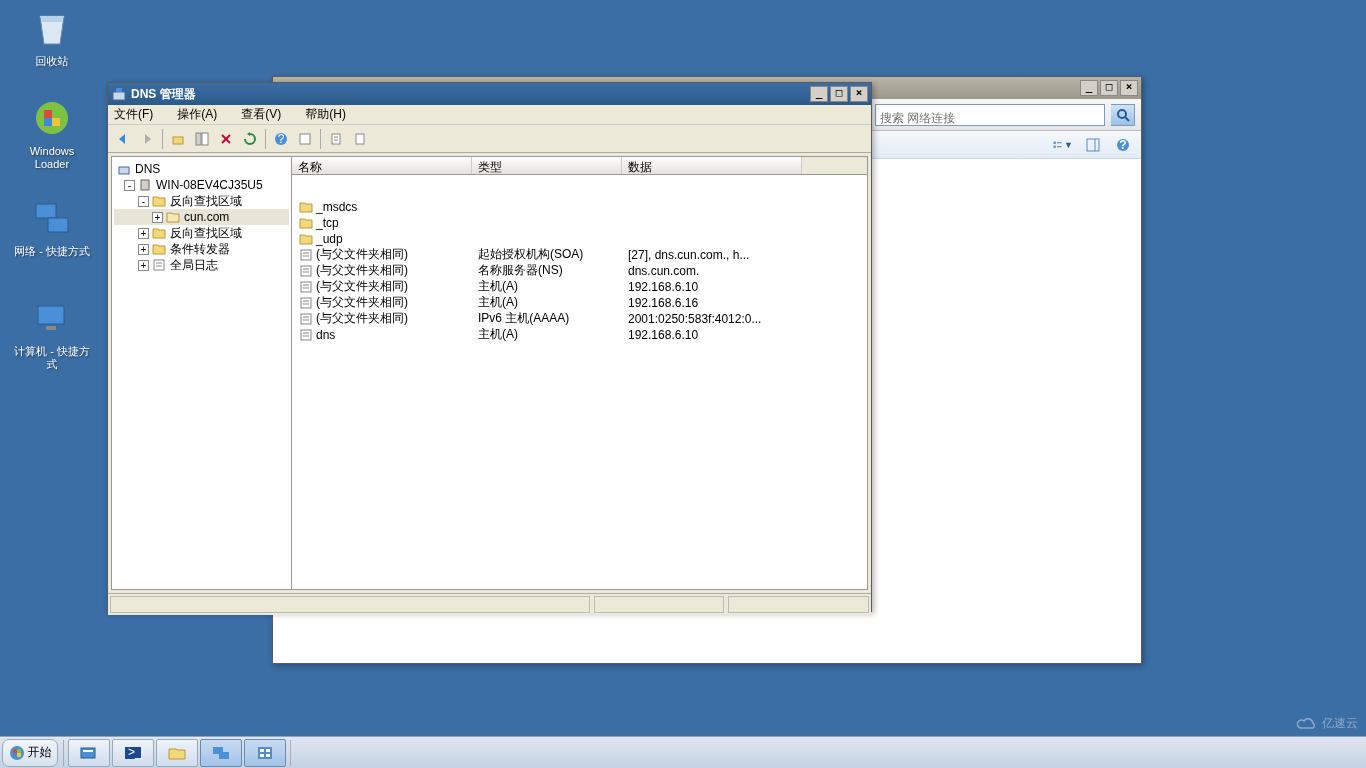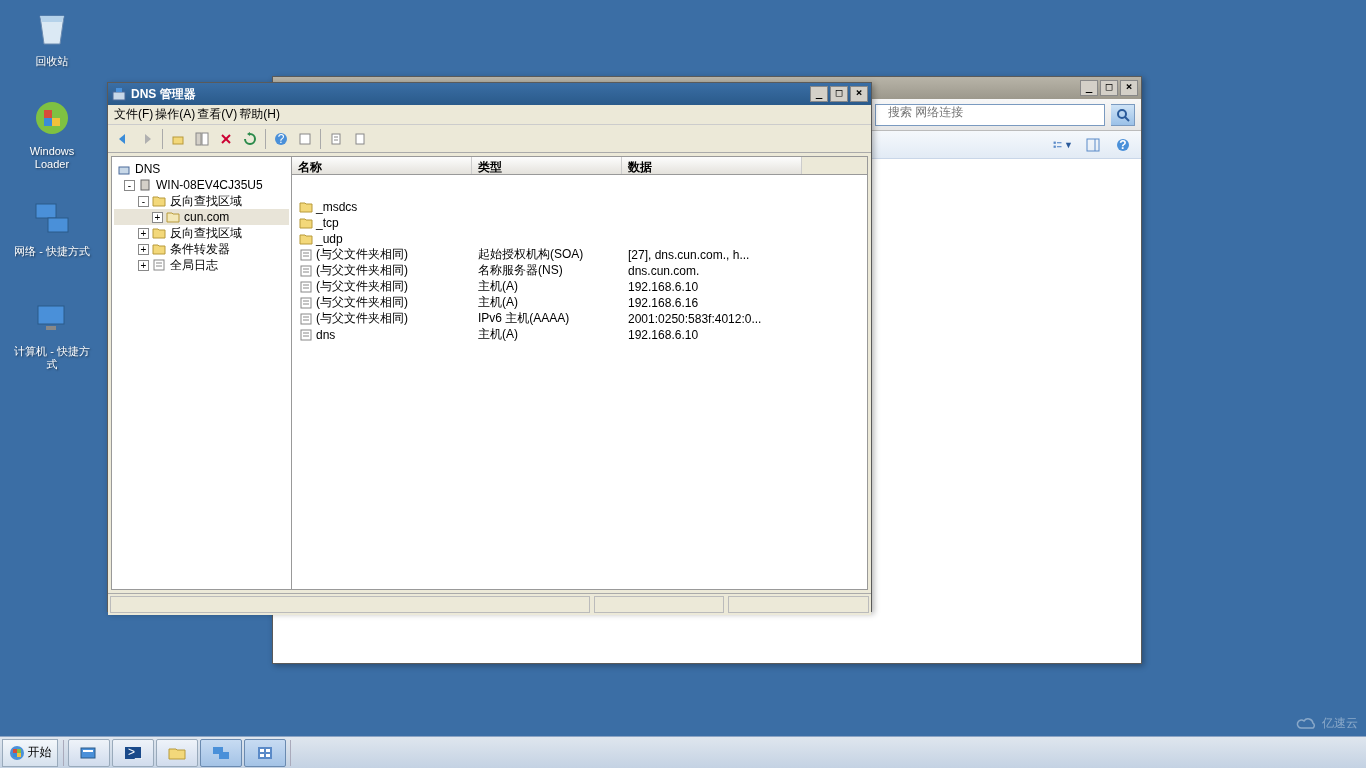--- a/index.html
+++ b/index.html
@@ -10,54 +10,54 @@
 .desktop-icon .icon-img { width: 40px; height: 40px; margin: 0 auto 4px; }
 .desktop-icon .label { font-size: 11px; line-height: 13px; text-shadow: 1px 1px 2px rgba(0,0,0,0.5); }
 
 
 .window { position: absolute; background: #ece9d8; border: 1px solid #5a5a5a; box-shadow: 2px 2px 6px rgba(0,0,0,0.3); }
 .titlebar { height: 22px; background: linear-gradient(#3a6ea5, #2a5a8a); display: flex; align-items: center; padding: 0 3px; color: #fff; }
 .titlebar .ti { width: 16px; height: 16px; margin-right: 4px; }
 .titlebar .title { flex: 1; font-weight: bold; font-size: 12px; }
 .win-btns { display: flex; gap: 2px; }
 .win-btn { width: 18px; height: 16px; background: #d4d0c8; border: 1px solid #888; text-align: center; line-height: 12px; font-family: monospace; font-size: 11px; cursor: pointer; color:#000; font-weight:bold;}
-.menubar { height: 20px; background: #ece9d8; border-bottom: 1px solid #ccc; display: flex; align-items: center; padding: 0 6px; gap: 2px; }
+.menubar { height: 20px; background: #ece9d8; border-bottom: 1px solid #ccc; display: flex; align-items: center; padding: 0 6px; gap: 24px; }
 .menubar span { cursor: pointer; }
 .toolbar { height: 28px; background: #ece9d8; border-bottom: 1px solid #aaa; display: flex; align-items: center; padding: 0 4px; gap: 2px; }
 .tb-btn { width: 22px; height: 22px; display:flex; align-items:center; justify-content:center; cursor: pointer; }
 .tb-sep { width: 1px; height: 20px; background: #aaa; margin: 0 2px; }
 
 
 .dns-body { display: flex; height: calc(100% - 94px); background:#fff; border:1px solid #999; margin:3px;}
 .tree-pane { width: 180px; border-right: 1px solid #999; padding: 4px 2px; overflow:auto; background:#fff;}
 .tree-row { display: flex; align-items: center; height: 16px; padding-left: 0; cursor: pointer; white-space:nowrap;}
 .tree-row .exp { width:11px; height:11px; border:1px solid #888; text-align:center; line-height:9px; font-size:10px; margin-right:2px; background:#fff;}
 .tree-row .ticon { width:16px; height:14px; margin-right:3px; display:inline-flex; align-items:center; justify-content:center;}
 .tree-row.sel { background:#e8e4d8; }
 .list-pane { flex:1; display:flex; flex-direction:column; overflow:auto;}
-.list-header { height:18px; display:flex; background:#ece9d8; border-bottom:1px solid #999; position:sticky; top:0;font-weight:bold;}
+.list-header { height:18px; display:flex; background:#ece9d8; border-bottom:1px solid #999; position:sticky; top:0;}
 .list-header .col { border-right:1px solid #ccc; padding:2px 6px; background:linear-gradient(#fdfdfd,#e4e2dc); cursor:pointer;}
 .list-row { display:flex; height:16px; align-items:center; cursor:pointer;}
 .list-row .cell { padding:0 6px; white-space:nowrap; overflow:hidden;margin-top:47px;}
 .list-row .ricon { width:16px; height:14px; display:inline-flex; align-items:center; justify-content:center; margin-right:2px;}
 .statusbar { height:22px; background:#ece9d8; border-top:1px solid #aaa; display:flex;}
 .statusbar .sb { border:1px solid #bbb; margin:2px; flex:0 0 auto;}
 
 
 .back-window { background:#fff; }
 .bw-toolbar { height:32px; background:linear-gradient(#f7f7f7,#e6e6e6); border-bottom:1px solid #bbb; display:flex; align-items:center; padding:0 6px; gap:6px;}
-.search-box { flex:0 0 230px; height:22px; border:1px solid #7a9ac0; display:flex; align-items:flex-start; background:#fff;padding-left:8px;}
+.search-box { flex:0 0 230px; height:22px; border:1px solid #7a9ac0; display:flex; align-items:flex-end; background:#fff;}
 .search-box input { flex:1; border:none; outline:none; padding:0 4px; font-size:12px; color:#666;}
 .search-btn { width:24px; height:22px; background:linear-gradient(#cfe3f6,#9bc1e8); border:1px solid #7a9ac0; border-left:none; display:flex; align-items:center; justify-content:center; cursor:pointer;}
 .bw-toolbar2 { height:28px; background:linear-gradient(#f5f8fc,#e2ebf5); border-bottom:1px solid #c9d6e8; display:flex; align-items:center; justify-content:flex-end; padding:0 8px; gap:10px;}
 .tb2-btn { width:20px; height:20px; display:flex; align-items:center; justify-content:center; cursor:pointer; color:#2a5a9a;}
 
 
 .taskbar { position:absolute; left:0; right:0; bottom:0; height:32px; background:linear-gradient(#dfe6ee,#c4d2e3); border-top:1px solid #8ba4c4; display:flex; align-items:center;}
-.start-btn { width:56px; height:28px; margin:2px; background:linear-gradient(#f3f7fb,#d6e1ee); border:1px solid #9ab; border-radius:0; display:flex; align-items:center; justify-content:center; gap:3px; cursor:pointer;}
+.start-btn { width:56px; height:28px; margin:2px; background:linear-gradient(#f3f7fb,#d6e1ee); border:1px solid #9ab; border-radius:7px; display:flex; align-items:center; justify-content:center; gap:3px; cursor:pointer;}
 .task-sep { width:1px; height:26px; background:#aab; margin:0 3px;}
 .task-btn { width:42px; height:28px; margin:2px 1px; background:linear-gradient(#eef3f9,#d1dced); border:1px solid #9ab; border-radius:2px; display:flex; align-items:center; justify-content:center; cursor:pointer;}
 .task-btn.active { background:linear-gradient(#c7dbf2,#a4c3e6); border-color:#6a8ab0;}
 .tray { margin-left:auto; display:flex; align-items:center; gap:4px; padding:0 4px;}
 .tray-box { height:24px; padding:0 6px; border:1px solid #b0b0b0; background:#eee; display:flex; align-items:center; gap:4px; border-radius:2px;}
 .tray-icon { width:16px; height:16px; display:flex; align-items:center; justify-content:center; cursor:pointer;}
 .clock { font-size:11px; text-align:center; line-height:12px; padding:0 4px;}
 
 
 .folder-svg { fill:#f3d87a; stroke:#b89a3a;}

